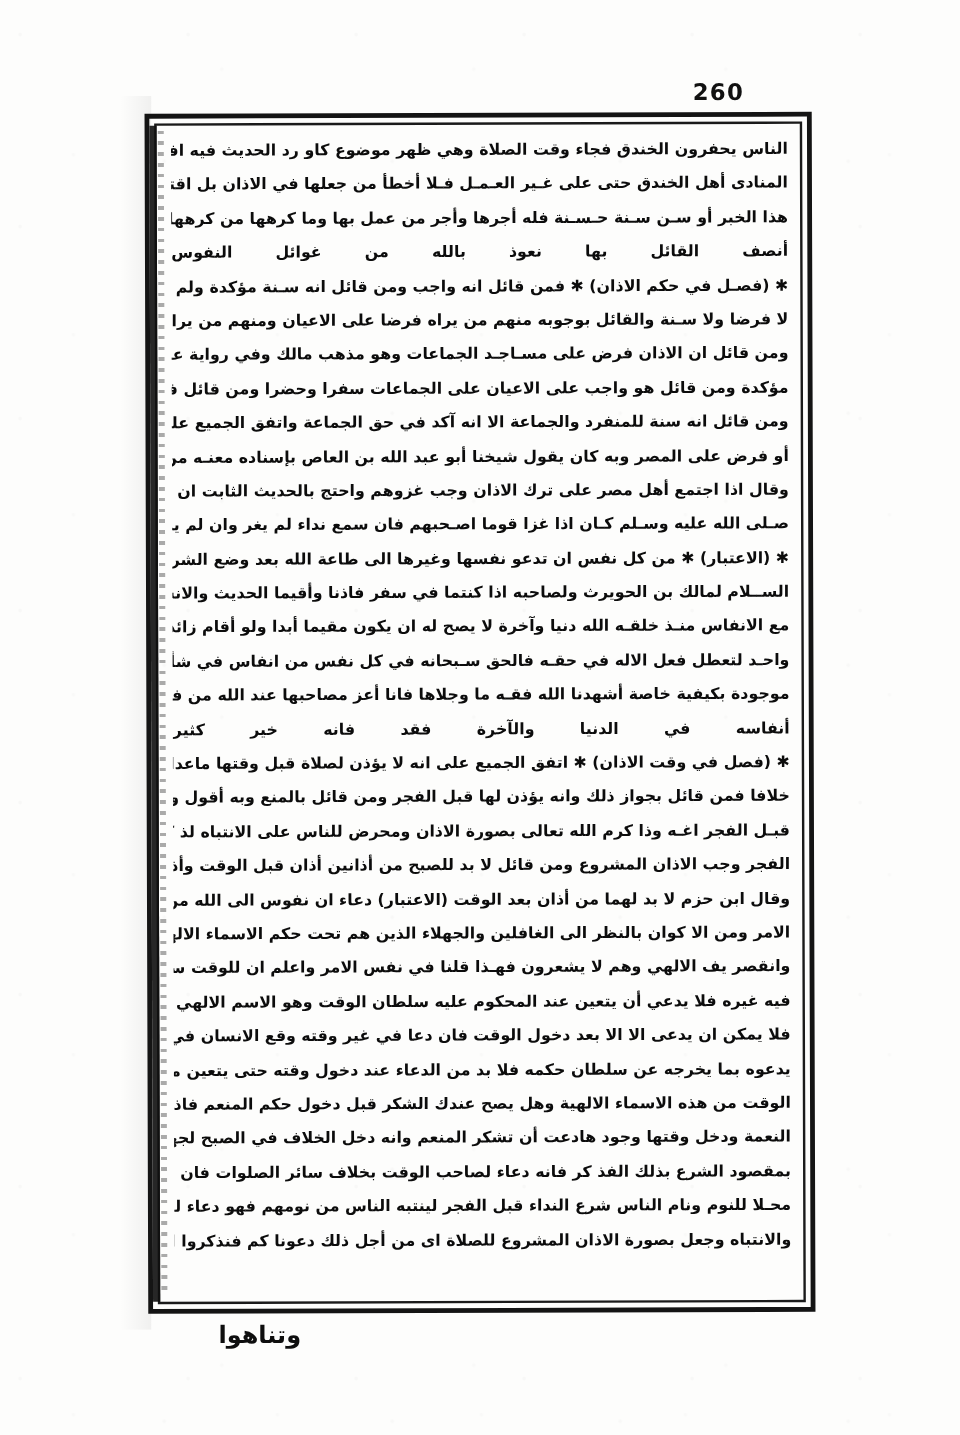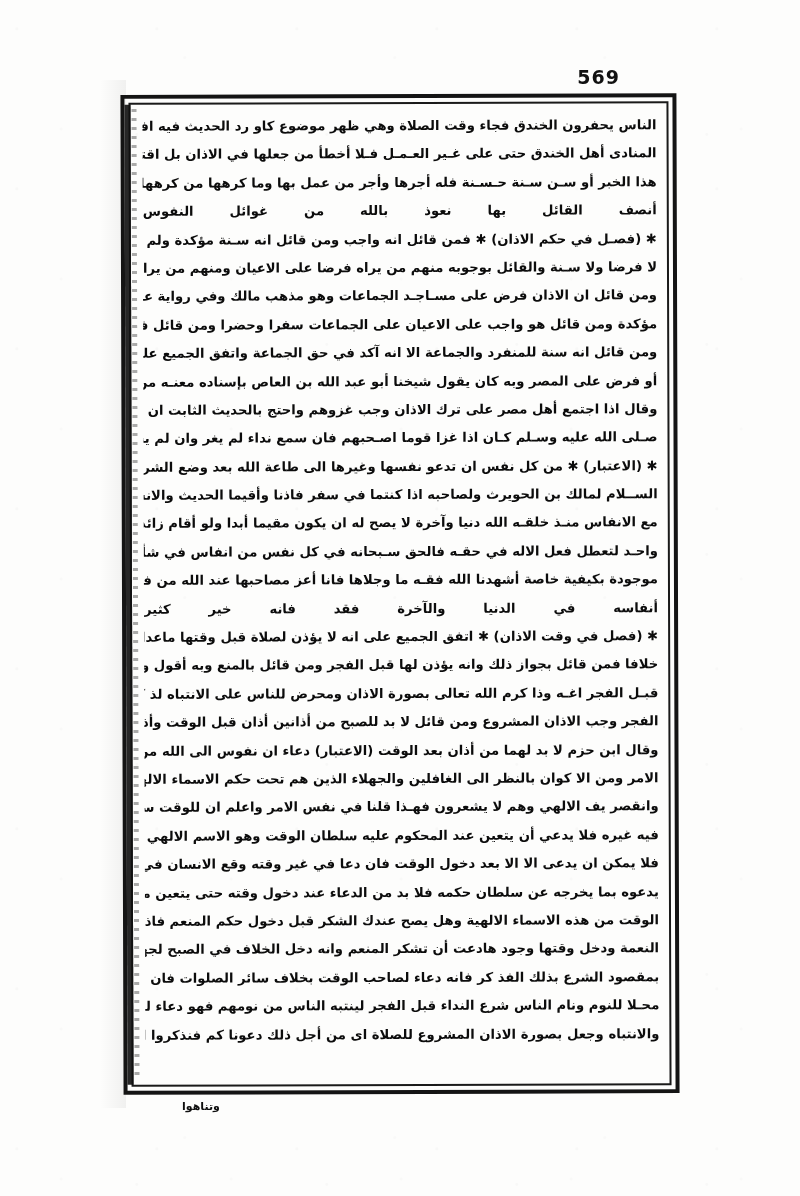--- a/index.html
+++ b/index.html
@@ -136,21 +136,21 @@
     font-weight: 700;
   }
 
   
   #catchword {
     position: absolute;
     left: 182px;
     top: 1100px;
     direction: rtl;
     font-family: "DejaVu Sans", sans-serif;
-    font-size: 11px;
+    font-size: 20px;
     font-weight: 700;
     color: #0e0e0e;
   }
 
   
   #edge-shadow {
     position: absolute;
     left: 100px;
     top: 80px;
     width: 26px;
@@ -158,21 +158,21 @@
     background: linear-gradient(to left, rgba(0,0,0,.05), rgba(0,0,0,0));
     pointer-events: none;
   }
 </style>
 </head>
 <body>
 
 <div id="page-sheet"></div>
 <div id="edge-shadow"></div>
 
-<div id="folio">569</div>
+<div id="folio">260</div>
 
 <div id="frame-outer">
   <div id="frame-inner"></div>
   <div id="gutter-rule"></div>
   <div id="gutter-speckle"></div>
 </div>
 
 <div id="text-block">
     <div class="ln">
       <span class="txt">الناس يحفرون الخندق فجاء وقت الصلاة وهي ظهر موضوع كاو رد الحديث فيه افنادى</span>

